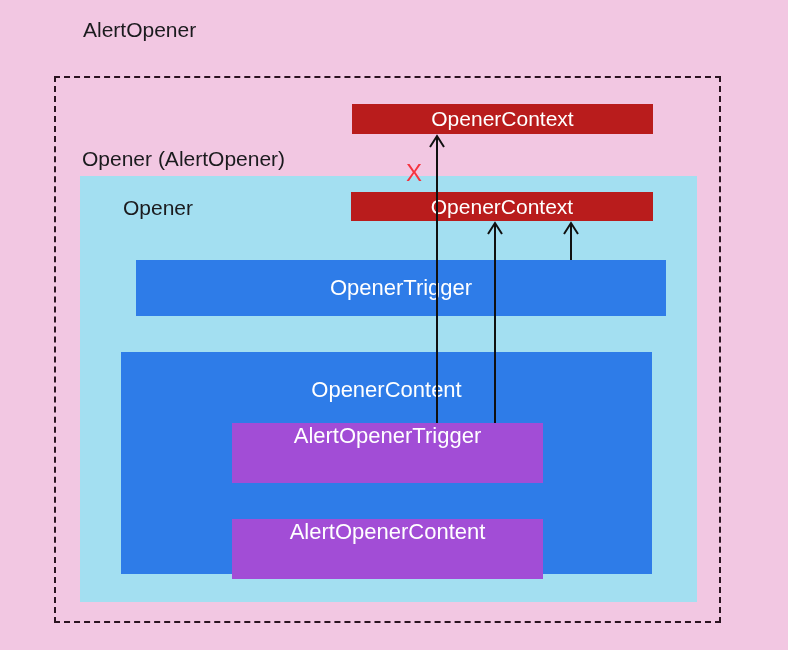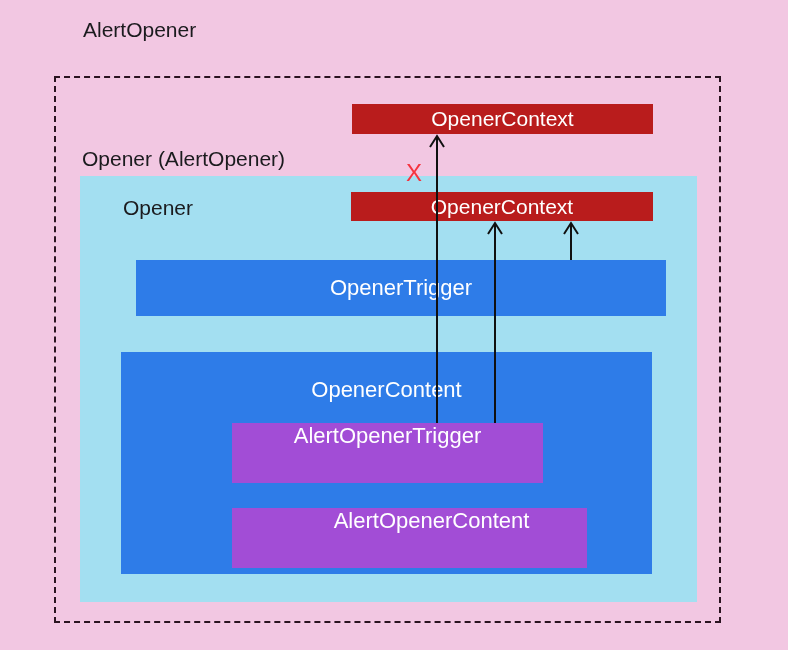--- a/index.html
+++ b/index.html
@@ -78,21 +78,21 @@
   .purple-box {
     position: absolute;
     background: #A24DD6;
     color: #FFFFFF;
     font-size: 22px;
     display: flex; justify-content: center;
     width: 311px; height: 60px;
     left: 232px;
   }
   .purple-box.p-trigger { top: 423px; }
-  .purple-box.p-content { top: 508px; padding-left: 44px; }
+  .purple-box.p-content { top: 519px; }
 
   .arrow-layer {
     position: absolute;
     left: 0; top: 0;
     width: 788px; height: 650px;
     pointer-events: none;
   }
   .arrow-layer line, .arrow-layer path {
     stroke: #101010;
     stroke-width: 2;

